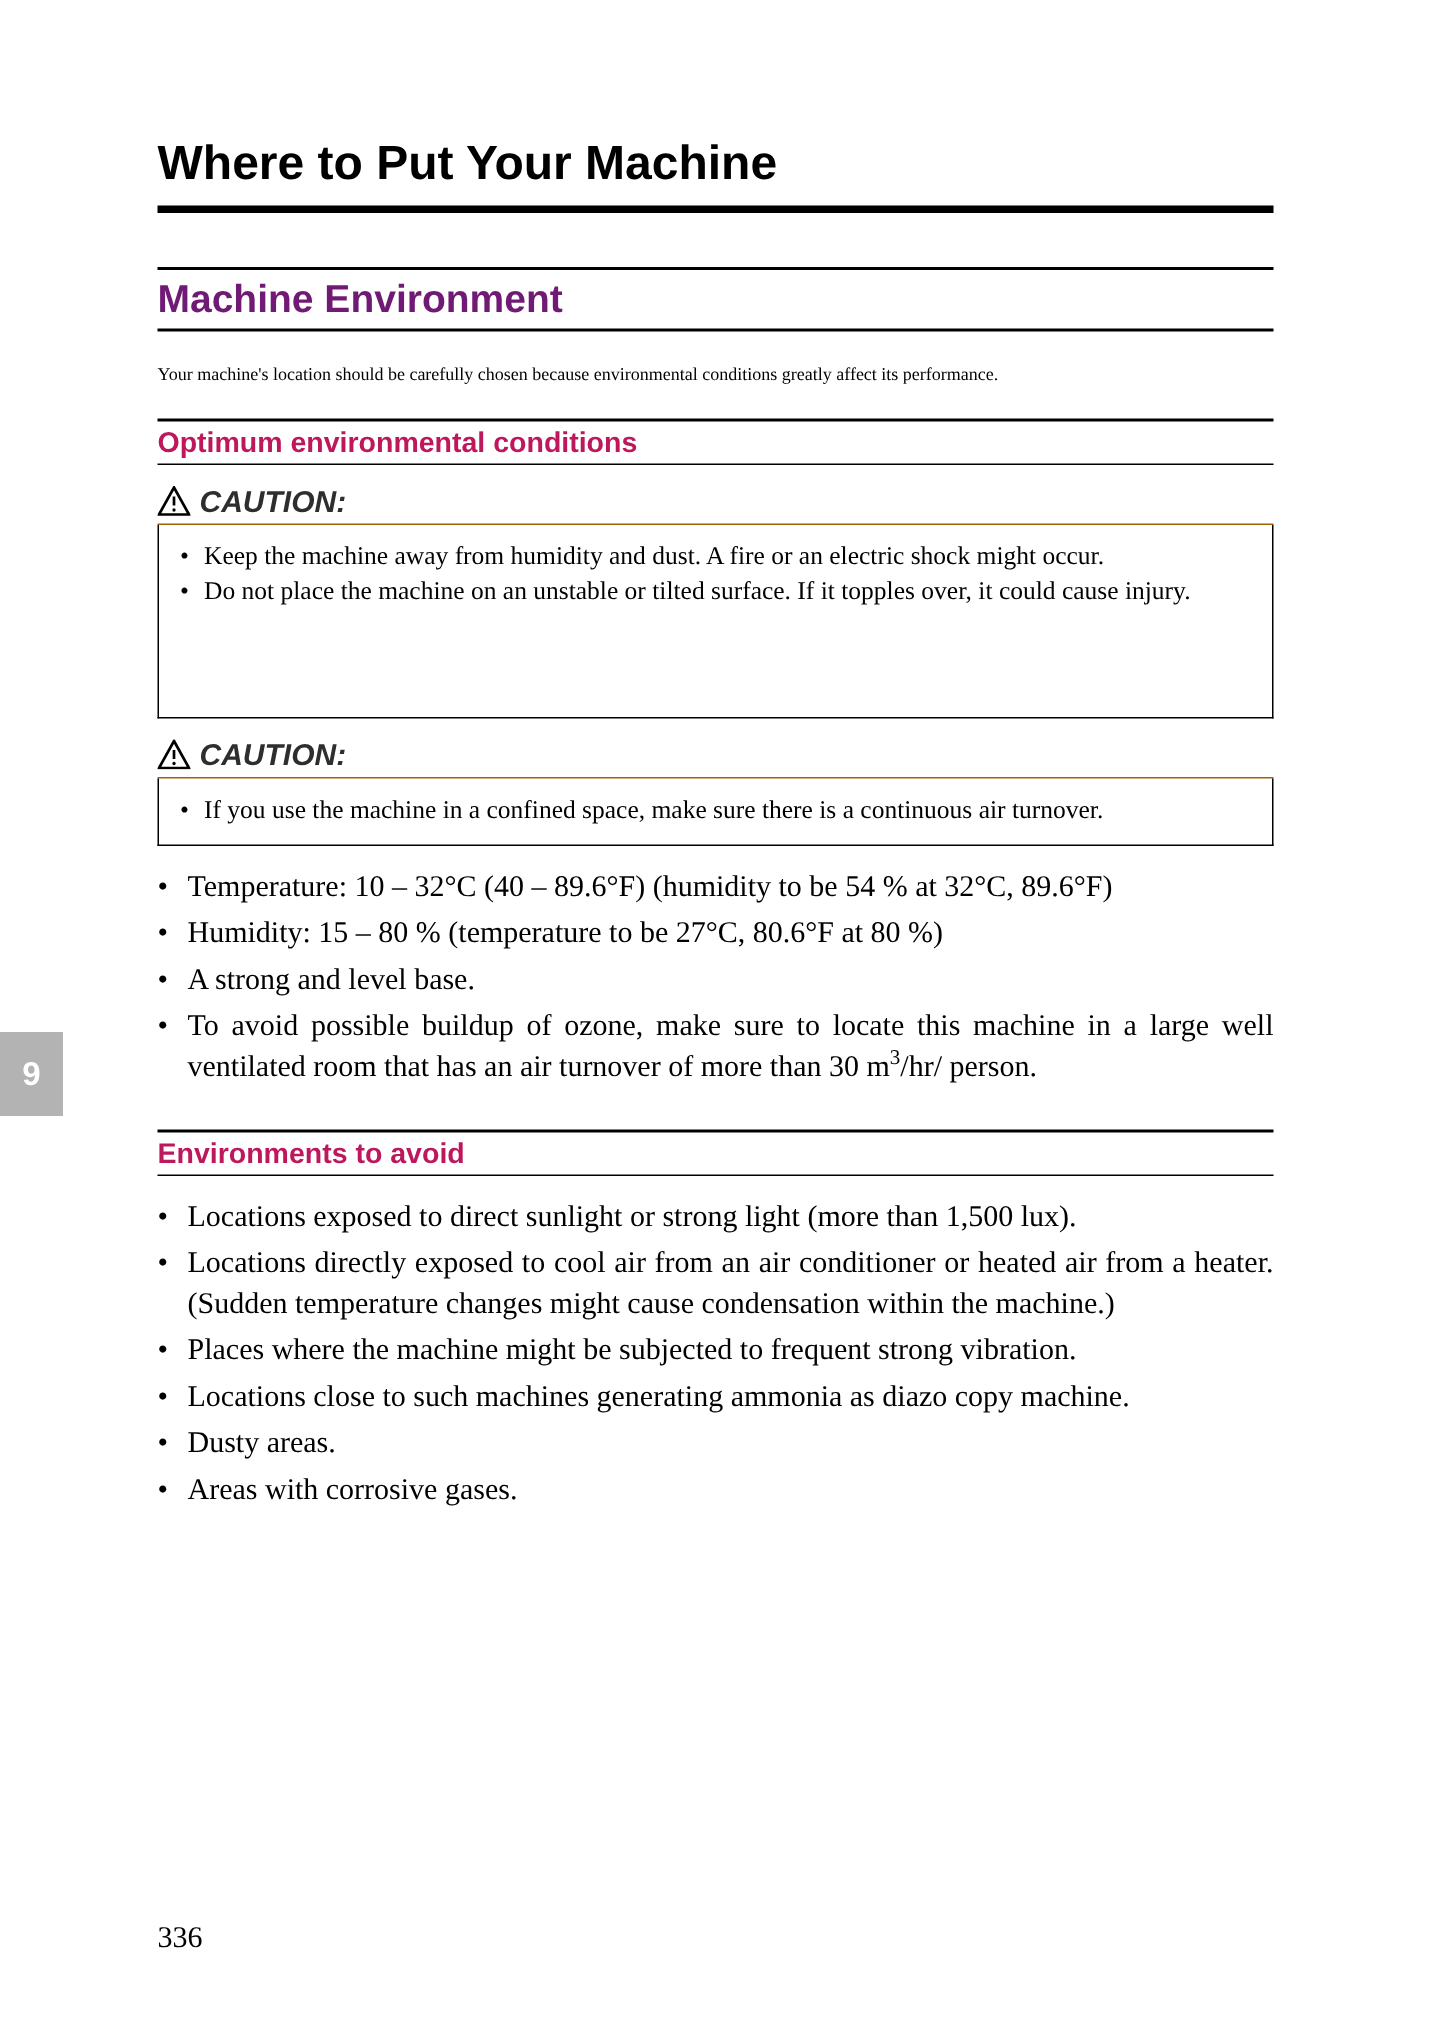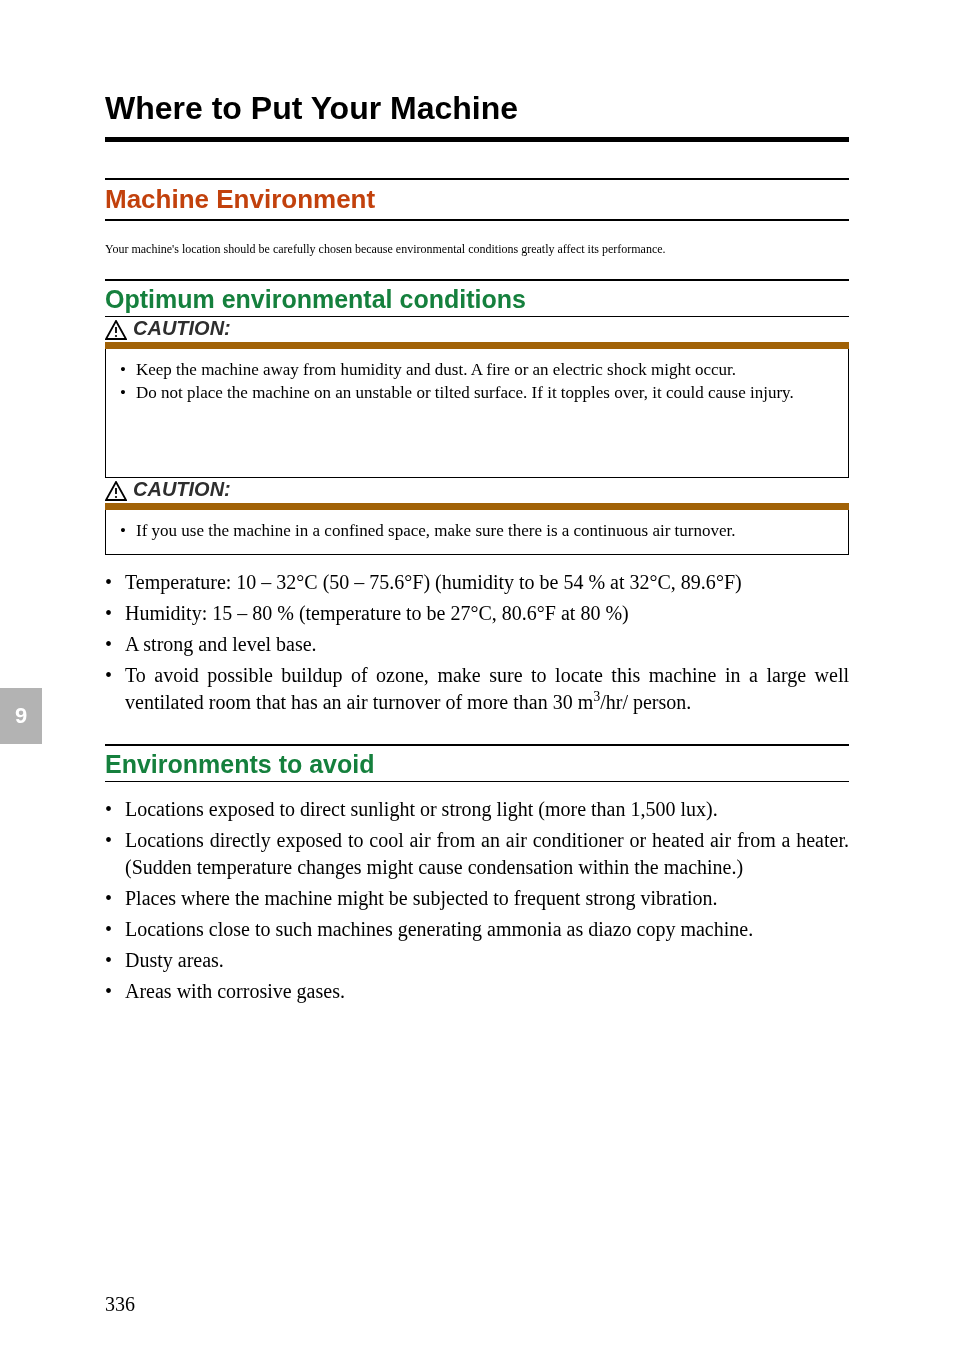--- a/index.html
+++ b/index.html
@@ -52,40 +52,40 @@
     margin: 6px 0 36px 0;
   }
   .rule-thin-top { border-top: 2px solid #000; margin-top: 24px; }
   .rule-section-under { border-top: 2px solid #000; margin-top: 2px; }
   h2.section {
     font-family: Arial, Helvetica, sans-serif;
     font-weight: bold;
     font-size: 26px;
     margin: 0;
     padding: 4px 0 2px 0;
-    color: #c2410c;
+    color: #701a75;
   }
   h3.subsection {
     font-family: Arial, Helvetica, sans-serif;
     font-weight: bold;
-    font-size: 25px;
+    font-size: 19px;
     margin: 0;
     padding: 4px 0 2px 0;
-    color: #15803d;
+    color: #be185d;
   }
   .rule-mid-wrap { margin-top: 22px; }
   .rule-mid { border-top: 2px solid #000; margin: 0; }
   .rule-mid-light { border-top: 1px solid #000; margin: 0; }
   .caution-head {
     display: flex;
-    align-items: flex-end;
+    align-items: flex-start;
     gap: 6px;
-    margin-top: 0;
+    margin-top: 14px;
     padding-bottom: 2px;
-    border-bottom: 7px solid #a16207;
+    border-bottom: 1px solid #a16207;
   }
   .caution-head svg { display: block; }
   .caution-label {
     font-family: Arial, Helvetica, sans-serif;
     font-weight: bold;
     font-style: italic;
     font-size: 20px;
     color: #2e2e2e;
   }
   .caution-box {
@@ -126,21 +126,21 @@
     content: "•";
     position: absolute;
     left: 0;
     top: 0;
   }
   sup { font-size: 0.7em; line-height: 0; }
   .section-gap { height: 24px; }
   .page-number {
     position: absolute;
     left: 105px;
-    bottom: 32px;
+    bottom: 44px;
     font-size: 20px;
   }
 </style>
 </head>
 <body>
 
 <div class="page">
 
   <div class="chapter-tab">
     <span>9</span>
@@ -185,21 +185,21 @@
     <span class="caution-label">CAUTION:</span>
   </div>
   <div class="caution-box">
     <ul>
       <li>If you use the machine in a confined space, make sure there is a continuous air turnover.</li>
     </ul>
   </div>
 
   <ul class="body-list">
     <li>
-      <span>Temperature: 10 – 32</span>°<span>C (50 – 75.6</span>°<span>F) (humidity to be 54 % at 32</span>°<span>C, 89.6</span>°<span>F)</span>
+      <span>Temperature: 10 – 32</span>°<span>C (40 – 89.6</span>°<span>F) (humidity to be 54 % at 32</span>°<span>C, 89.6</span>°<span>F)</span>
     </li>
     <li>
       <span>Humidity: 15 – 80 % (temperature to be 27</span>°<span>C, 80.6</span>°<span>F at 80 %)</span>
     </li>
     <li>A strong and level base.</li>
     <li>
       <span>To avoid possible buildup of ozone, make sure to locate this machine in a large well ventilated room that has an air turnover of more than 30 m</span><sup>3</sup><span>/hr/ person.</span>
     </li>
   </ul>
 

